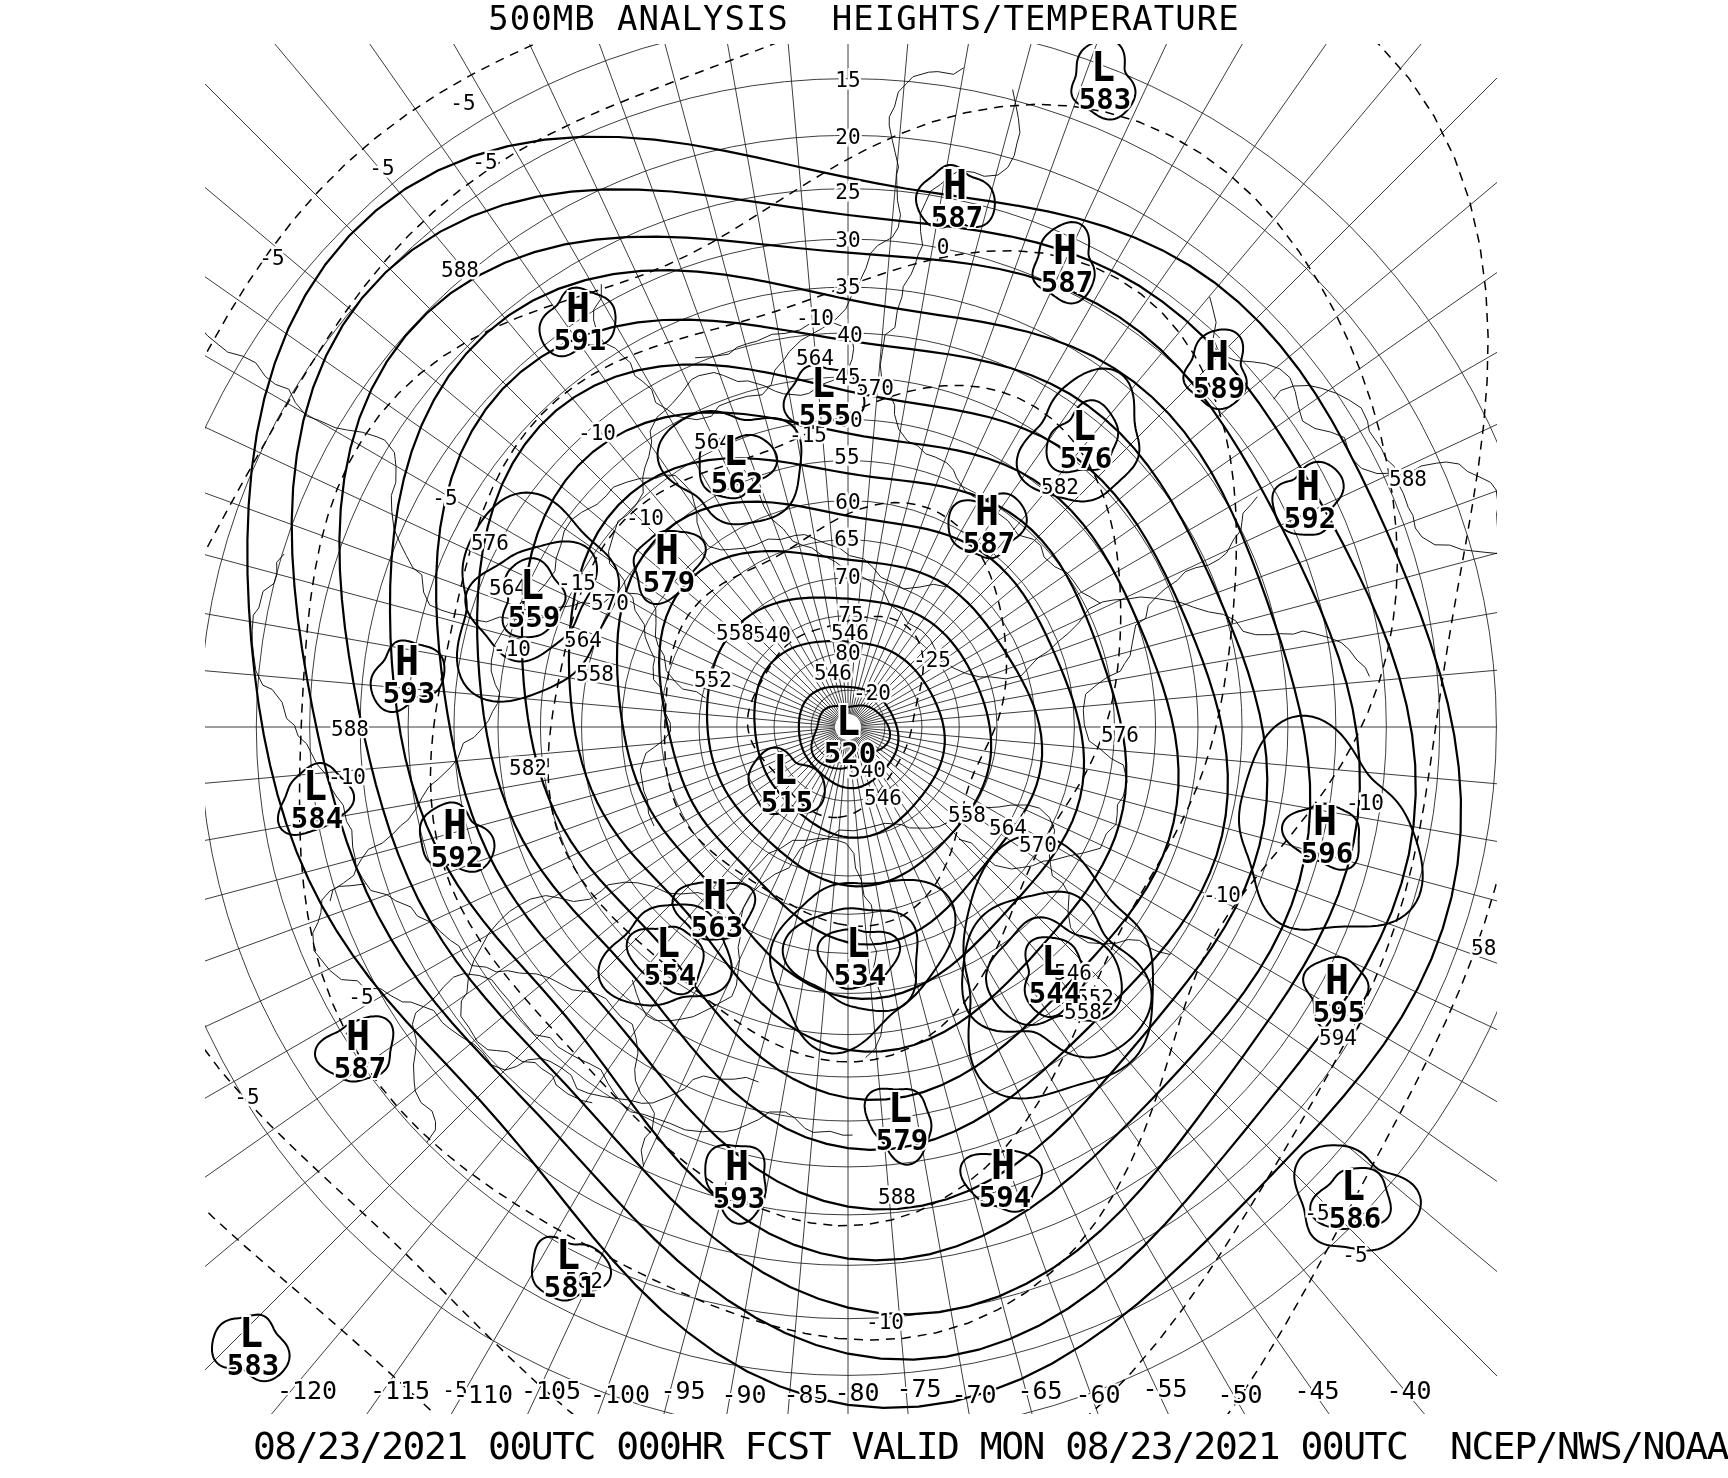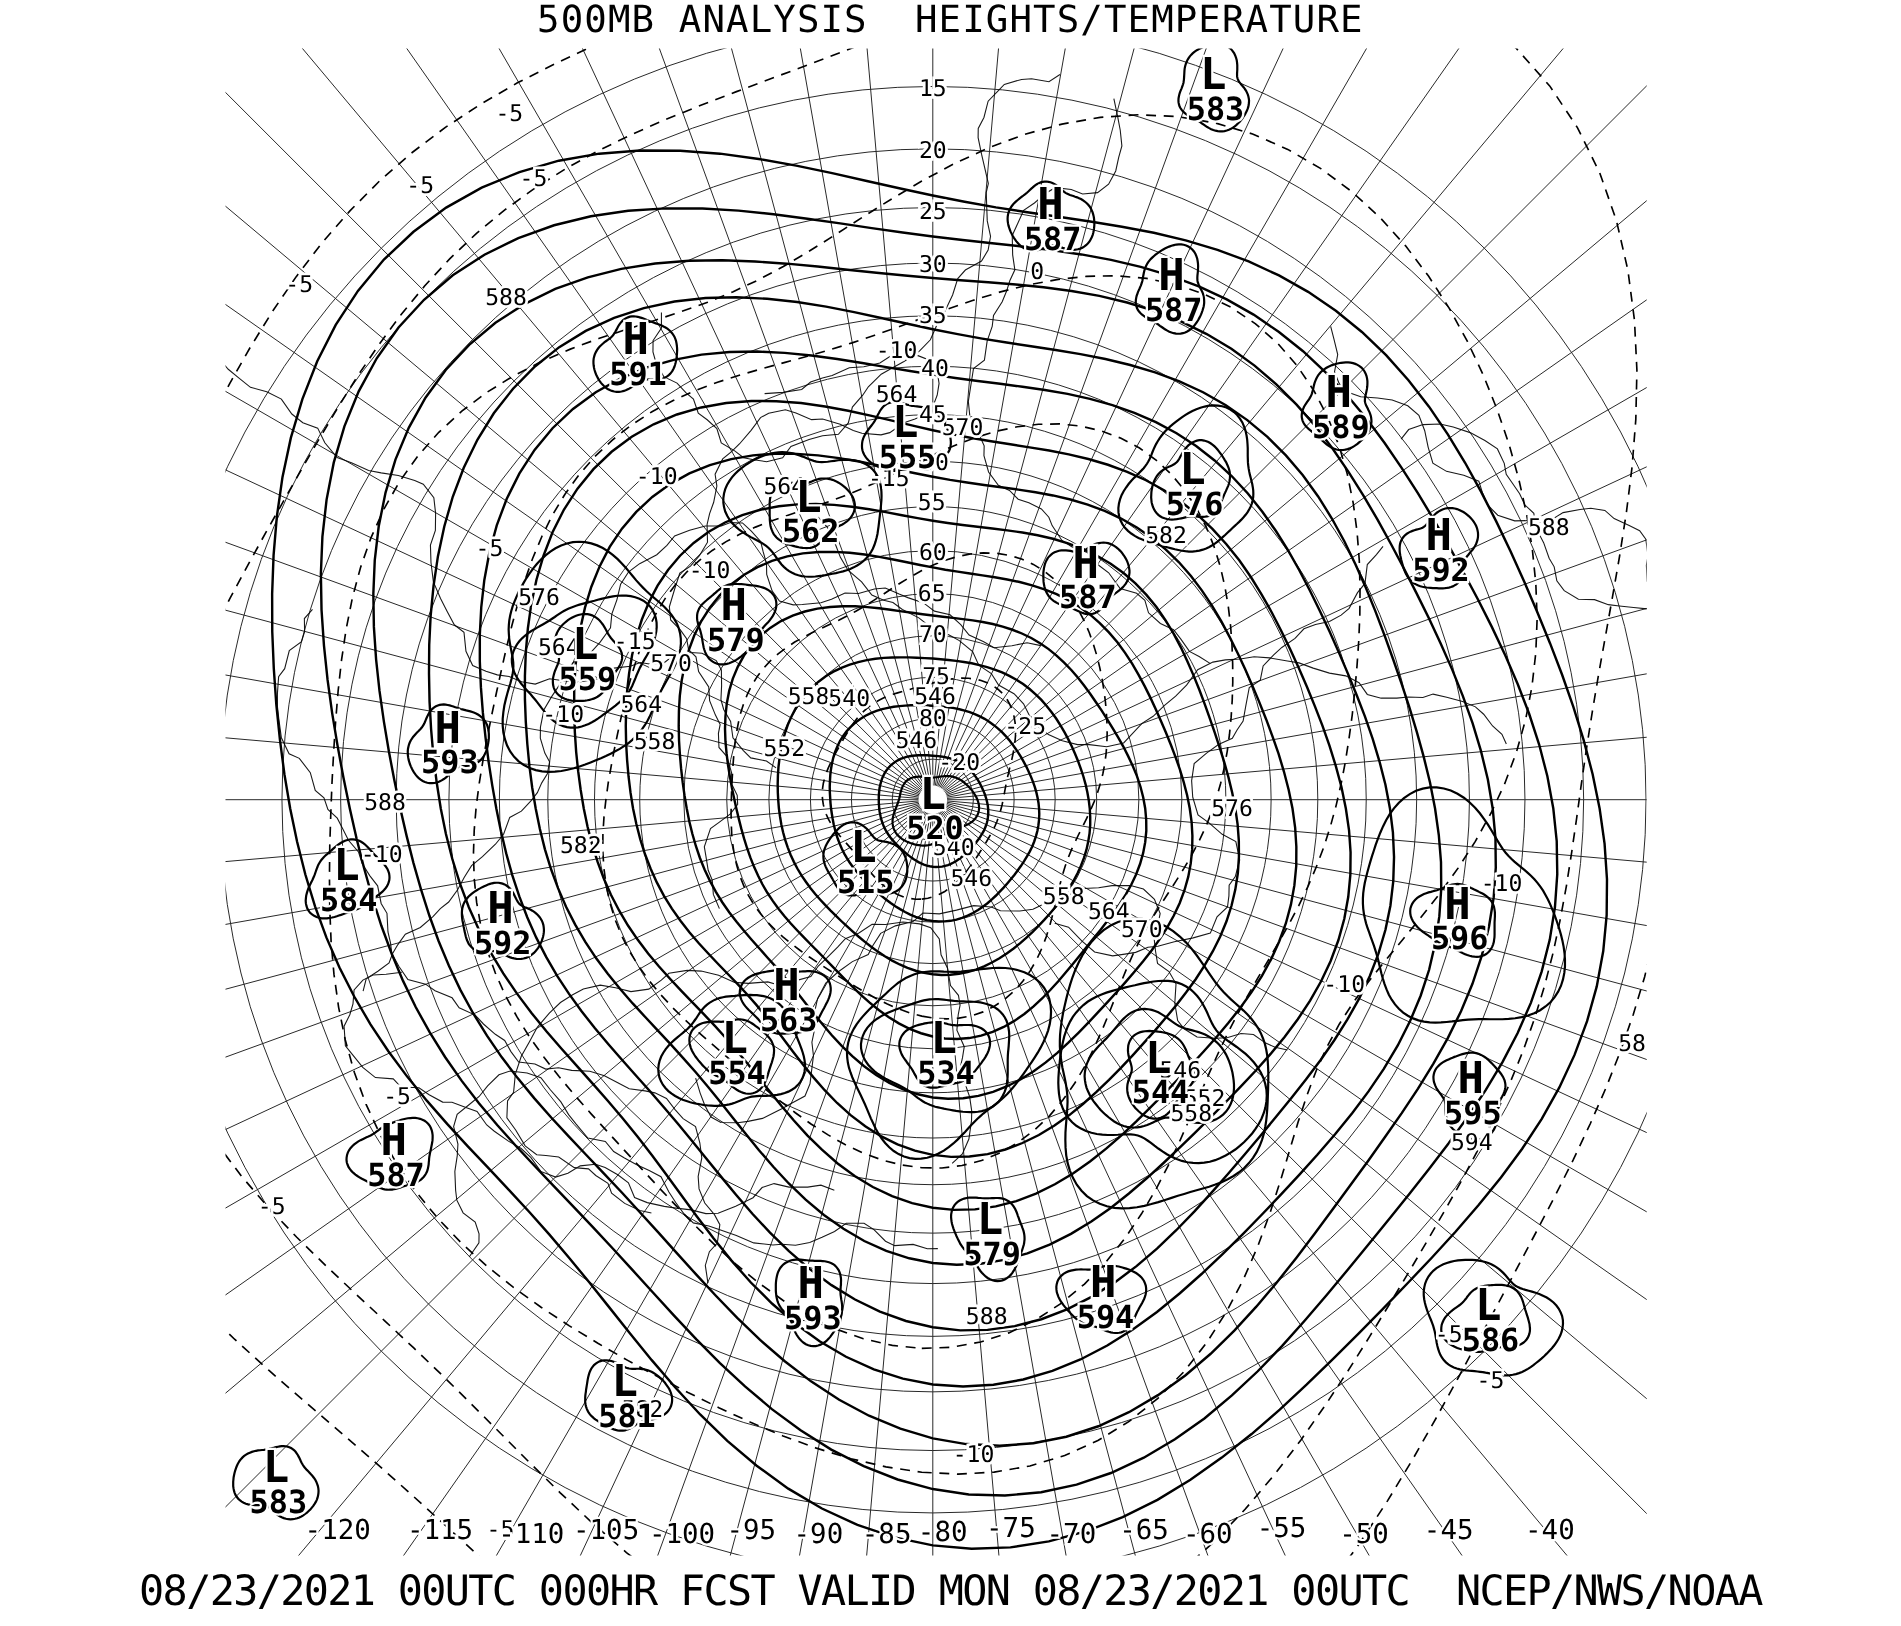--- a/index.html
+++ b/index.html
@@ -1,20 +1,20 @@
 <!DOCTYPE html>
 <html><head>
 <meta charset="utf-8">
 <style>
   html,body{margin:0;padding:0;background:#ffffff;}
   .canvas{position:relative;width:1728px;height:1478px;background:#fff;overflow:hidden;
           font-family:"DejaVu Sans Mono",monospace;color:#000;}
   .title{position:absolute;top:-2px;left:0;width:100%;text-align:center;
          font-size:34px;font-weight:normal;letter-spacing:1px;white-space:pre;}
-  .footer{position:absolute;bottom:10px;left:0;width:100%;text-align:center;
+  .footer{position:absolute;bottom:10px;left:0;width:100%;text-align:right;
           font-size:38px;letter-spacing:-1.5px;white-space:pre;}
   svg{position:absolute;left:0;top:0;}
   text{font-family:"DejaVu Sans Mono",monospace;}
 </style>
 </head>
 <body>
 
 <div class="canvas">
   <svg id="map" width="1728" height="1478" viewBox="0 0 1728 1478" xmlns="http://www.w3.org/2000/svg">
       <defs>

